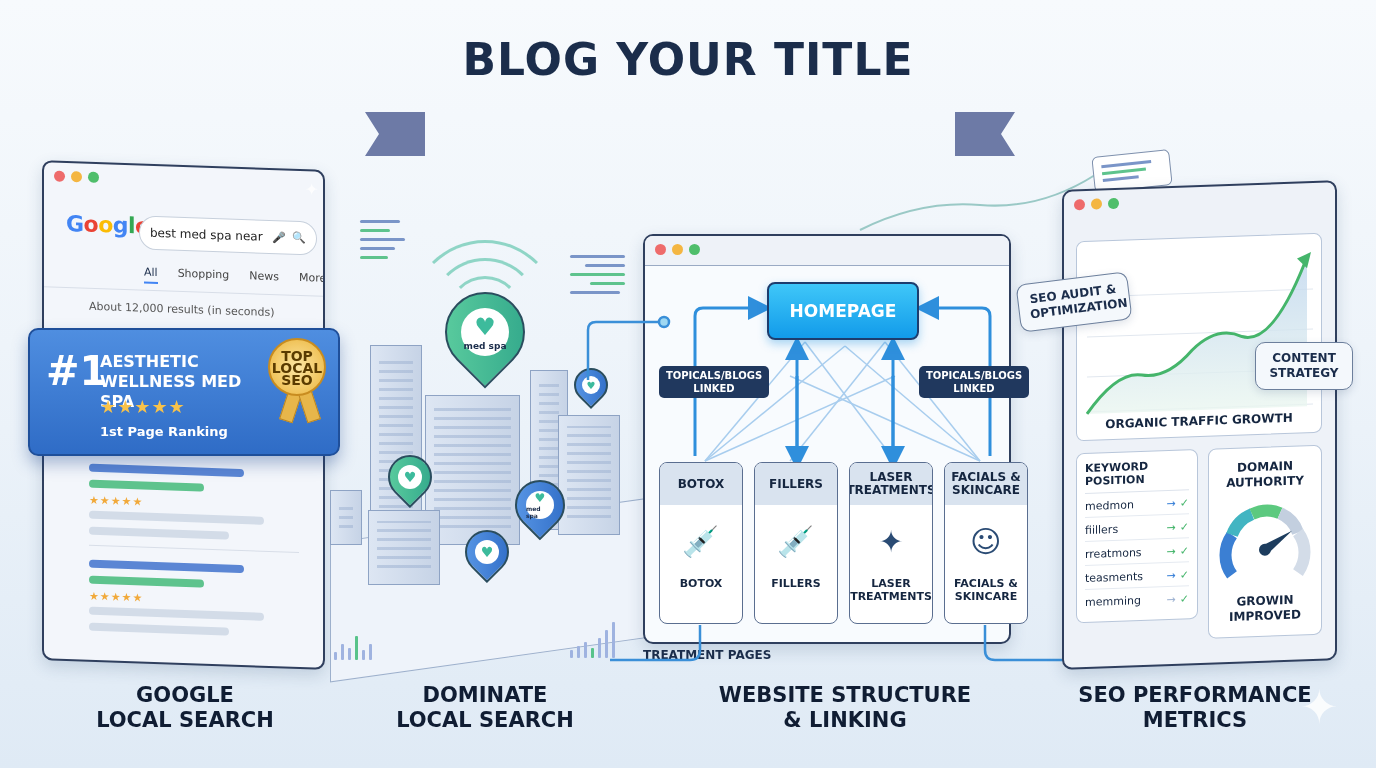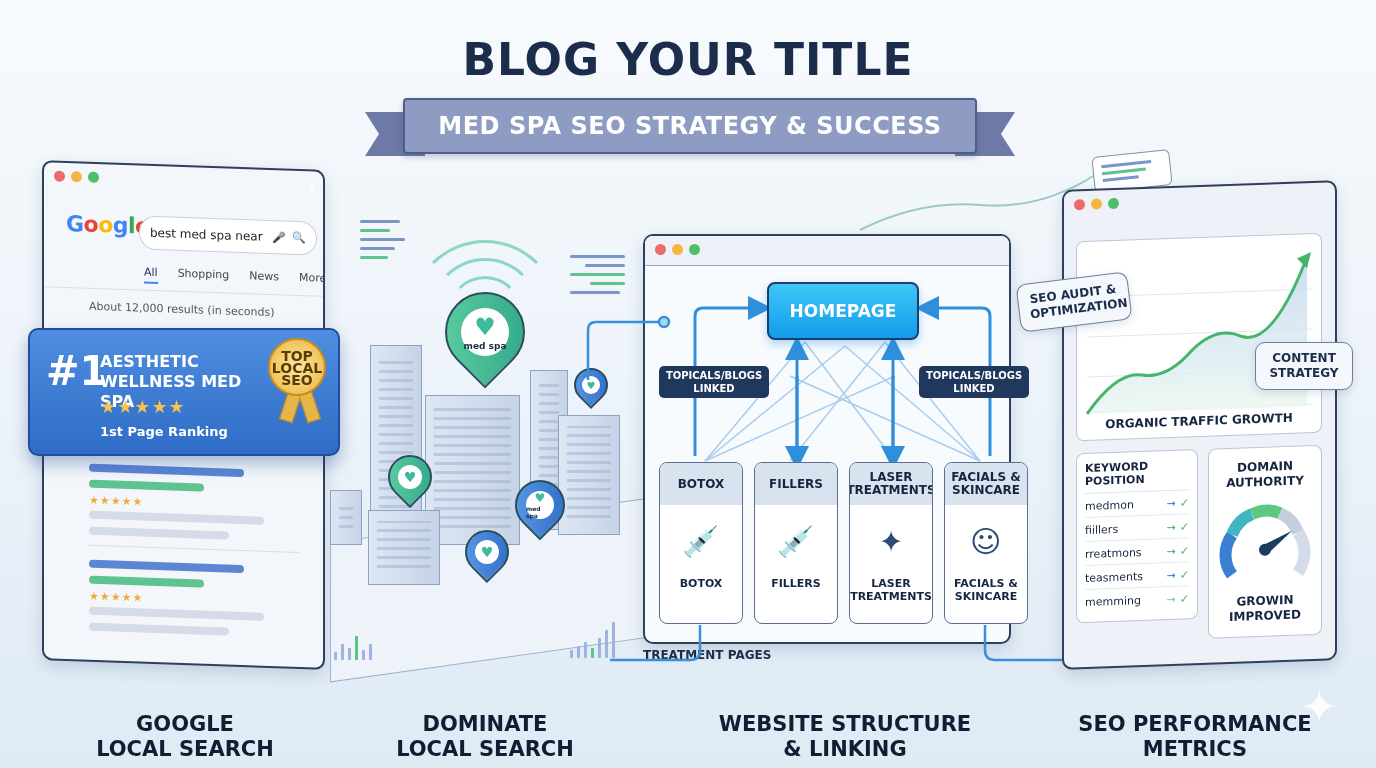--- a/index.html
+++ b/index.html
@@ -118,31 +118,30 @@
   .kw { position:absolute; left: 12px; top: 262px; width: 122px; height: 170px; background:#fff; border: 1.5px solid #b8c6da; border-radius: 8px; padding: 8px 8px; }
   .kw h4 { font-size: 11px; font-weight:700; padding-bottom: 5px; border-bottom:1px solid #dde3ec; }
   .kw .row { display:flex; justify-content:space-between; font-size: 11px; padding: 6px 0 4px; border-bottom:1px solid #e5eaf1; }
   .kw .row .m { font-size: 11px; } .kw .arr { color:#3b82d8; } .kw .arr.g { color:#45b56b; } .kw .ck { color:#45b56b; margin-left: 4px; }
   .da { position:absolute; left: 144px; top: 262px; width: 114px; height: 190px; background:#fff; border: 1.5px solid #b8c6da; border-radius: 8px; text-align:center; }
   .da h4 { font-size: 12px; font-weight:700; line-height: 15px; margin-top: 12px; }
   .da .sub { font-size: 12px; font-weight:700; line-height: 15px; position:absolute; bottom: 12px; left:0; right:0; }
 
   .bubble { position:absolute; background:#f4f8fc; border: 1.5px solid #6c7f9c; border-radius: 10px; font-size: 12px; font-weight:700; text-align:center; line-height: 15px; padding: 8px 10px; color:#1b2d4b; box-shadow: 0 3px 8px rgba(40,70,110,.15); }
 
-  .section-label { position:absolute; top: 683px; font-size: 21px; font-weight: 800; text-align:center; line-height: 25px; color:#101d33;margin-top:29px; }
+  .section-label { position:absolute; top: 683px; font-size: 21px; font-weight: 800; text-align:center; line-height: 25px; color:#101d33; }
   .sparkle { position:absolute; color:#fff; font-size: 46px; opacity:.85; }
 </style>
 </head>
 <body>
 
 <div class="abs main-title">BLOG YOUR TITLE</div>
 <div class="abs ribbon-wrap">
   <div class="ribbon-tail left"></div>
   <div class="ribbon-tail right"></div>
-  <div class="ribbon-main">MED SPA SEO STRATEGY &amp; SUCCESS</div>
 </div>
 
 <div class="abs browser g-panel">
   <div class="dots">
     <span class="dot r"></span>
     <span class="dot y"></span>
     <span class="dot g"></span>
   </div>
   <div class="g-logo">
     <span>G</span><span>o</span><span>o</span><span>g</span><span>l</span><span>e</span>

